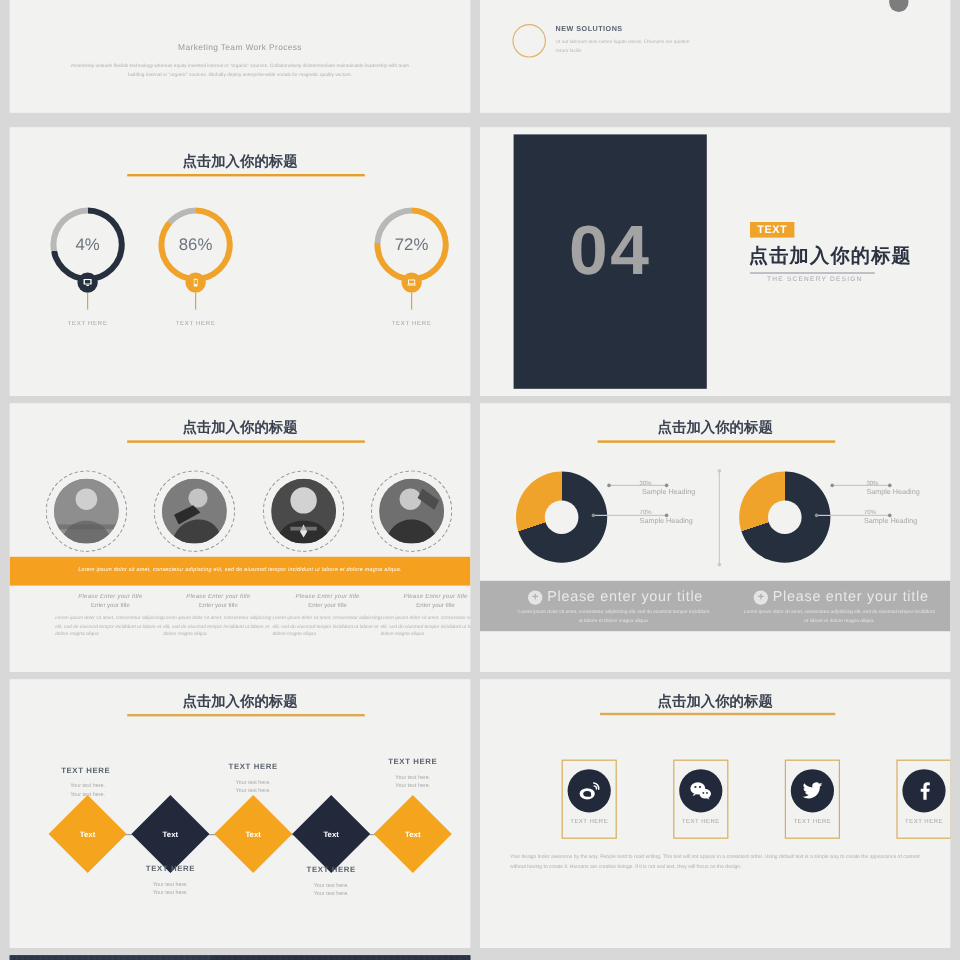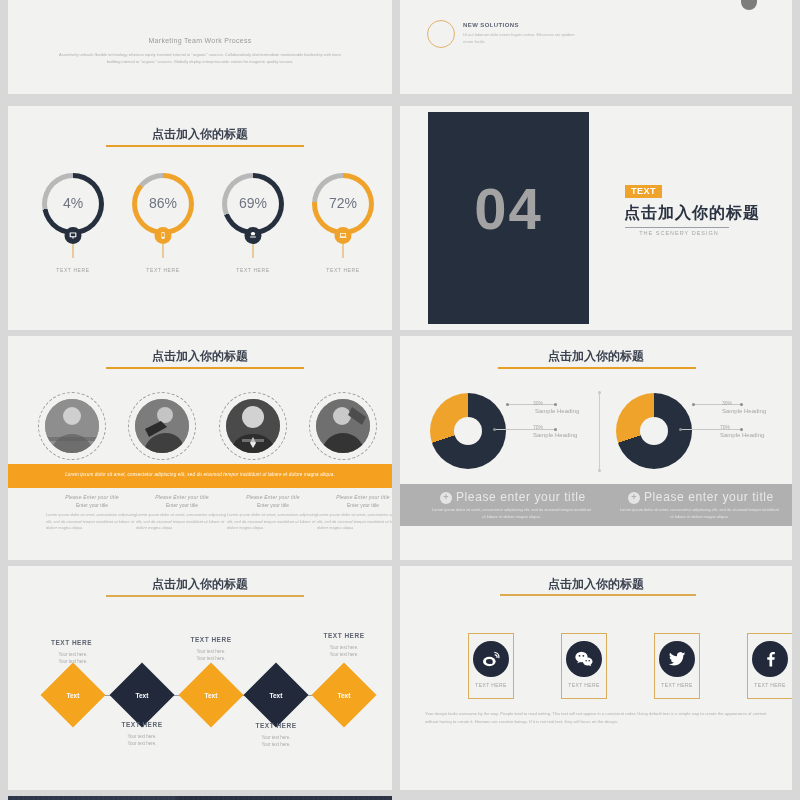--- a/index.html
+++ b/index.html
@@ -269,33 +269,20 @@
       <div class="ring-badge" style="background:#f0a32a;">
         <svg width="9" height="9" viewBox="0 0 12 12">
             <rect x="4" y="1.6" width="4.2" height="8.6" rx="0.8" fill="#fff"></rect>
             <rect x="4.7" y="2.8" width="2.8" height="5" fill="#f0a32a"></rect>
           </svg>
       </div>
       <div class="ring-stem"></div>
       <div class="ring-label">TEXT HERE</div>
     </div>
 
-    <div class="ring-wrap" style="left:214px; top:67px;">
-      <div class="ring" style="background:conic-gradient(from 0deg,#262f3d 0% 69%,#b8b8b8 69% 100%);"></div>
-      <div class="ring-hole"></div>
-      <div class="ring-pct">69%</div>
-      <div class="ring-badge" style="background:#262f3d;">
-        <svg width="9" height="9" viewBox="0 0 12 12">
-            <path d="M2.2 7.2h7.6v1.6H2.2z" fill="#fff"></path>
-            <path d="M3.2 3.2a3 3 0 0 1 5.6 0l-.6 2.6H3.8z" fill="#fff"></path>
-          </svg>
-      </div>
-      <div class="ring-stem"></div>
-      <div class="ring-label">TEXT HERE</div>
-    </div>
 
     <div class="ring-wrap" style="left:304px; top:67px;">
       <div class="ring" style="background:conic-gradient(from 0deg,#f0a32a 0% 76%,#b8b8b8 76% 100%);"></div>
       <div class="ring-hole"></div>
       <div class="ring-pct">72%</div>
       <div class="ring-badge" style="background:#f0a32a;">
         <svg width="9" height="9" viewBox="0 0 12 12">
             <rect x="2" y="2.6" width="8" height="5.2" rx="0.5" fill="#fff"></rect>
             <rect x="3" y="3.6" width="6" height="3.2" fill="#f0a32a"></rect>
             <rect x="1.2" y="8.2" width="9.6" height="1" rx="0.4" fill="#fff"></rect>

